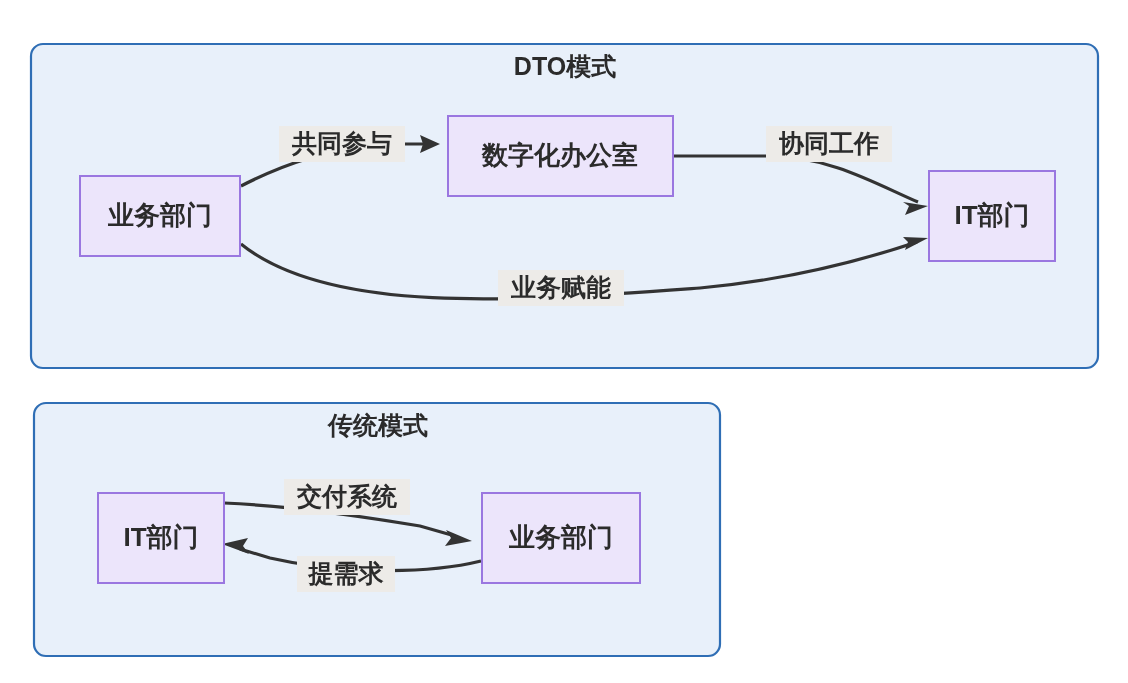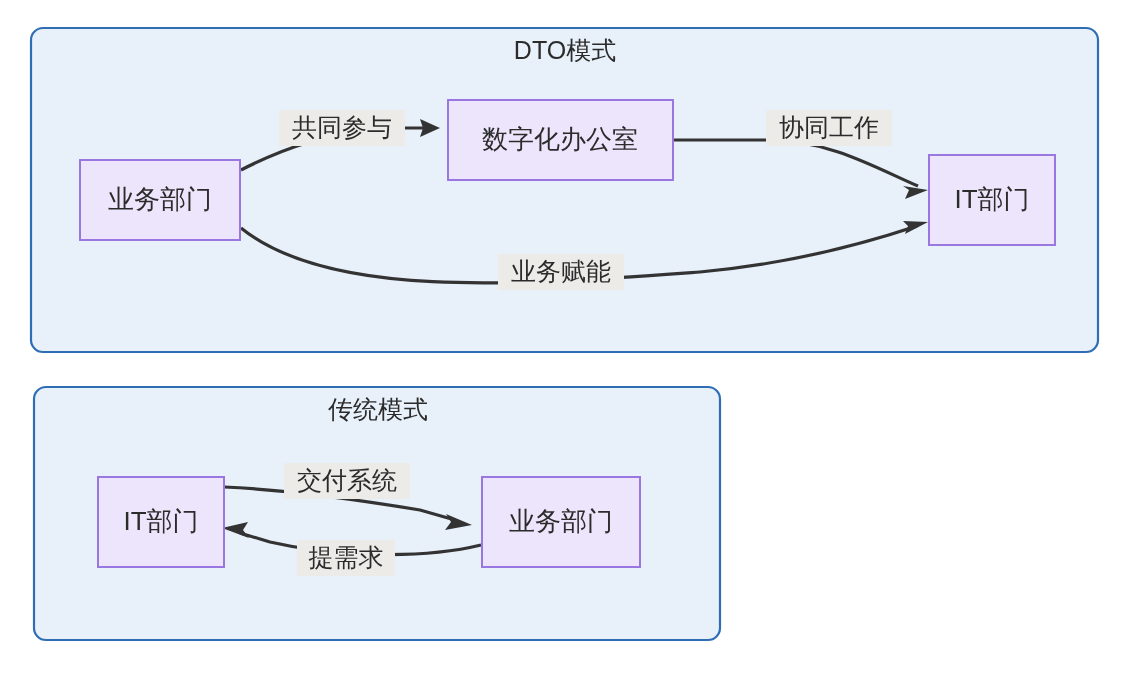--- a/index.html
+++ b/index.html
@@ -9,23 +9,24 @@
   }
   body {
     width: 1128px;
     height: 683px;
     font-family: "Liberation Sans", "DejaVu Sans", sans-serif;
     position: relative;
     overflow: hidden;
   }
   #canvas {
     position: absolute;
-    left: 0; top: 0;
+    left: 0; top: 16px;
     width: 1128px;
     height: 585px;
+    font-weight: bold;
   }
   svg.diagram {
     position: absolute;
     left: 0; top: 0;
     width: 1128px;
     height: 683px;
     overflow: visible;
   }
   .cluster-rect {
     fill: #E8F0FA;

